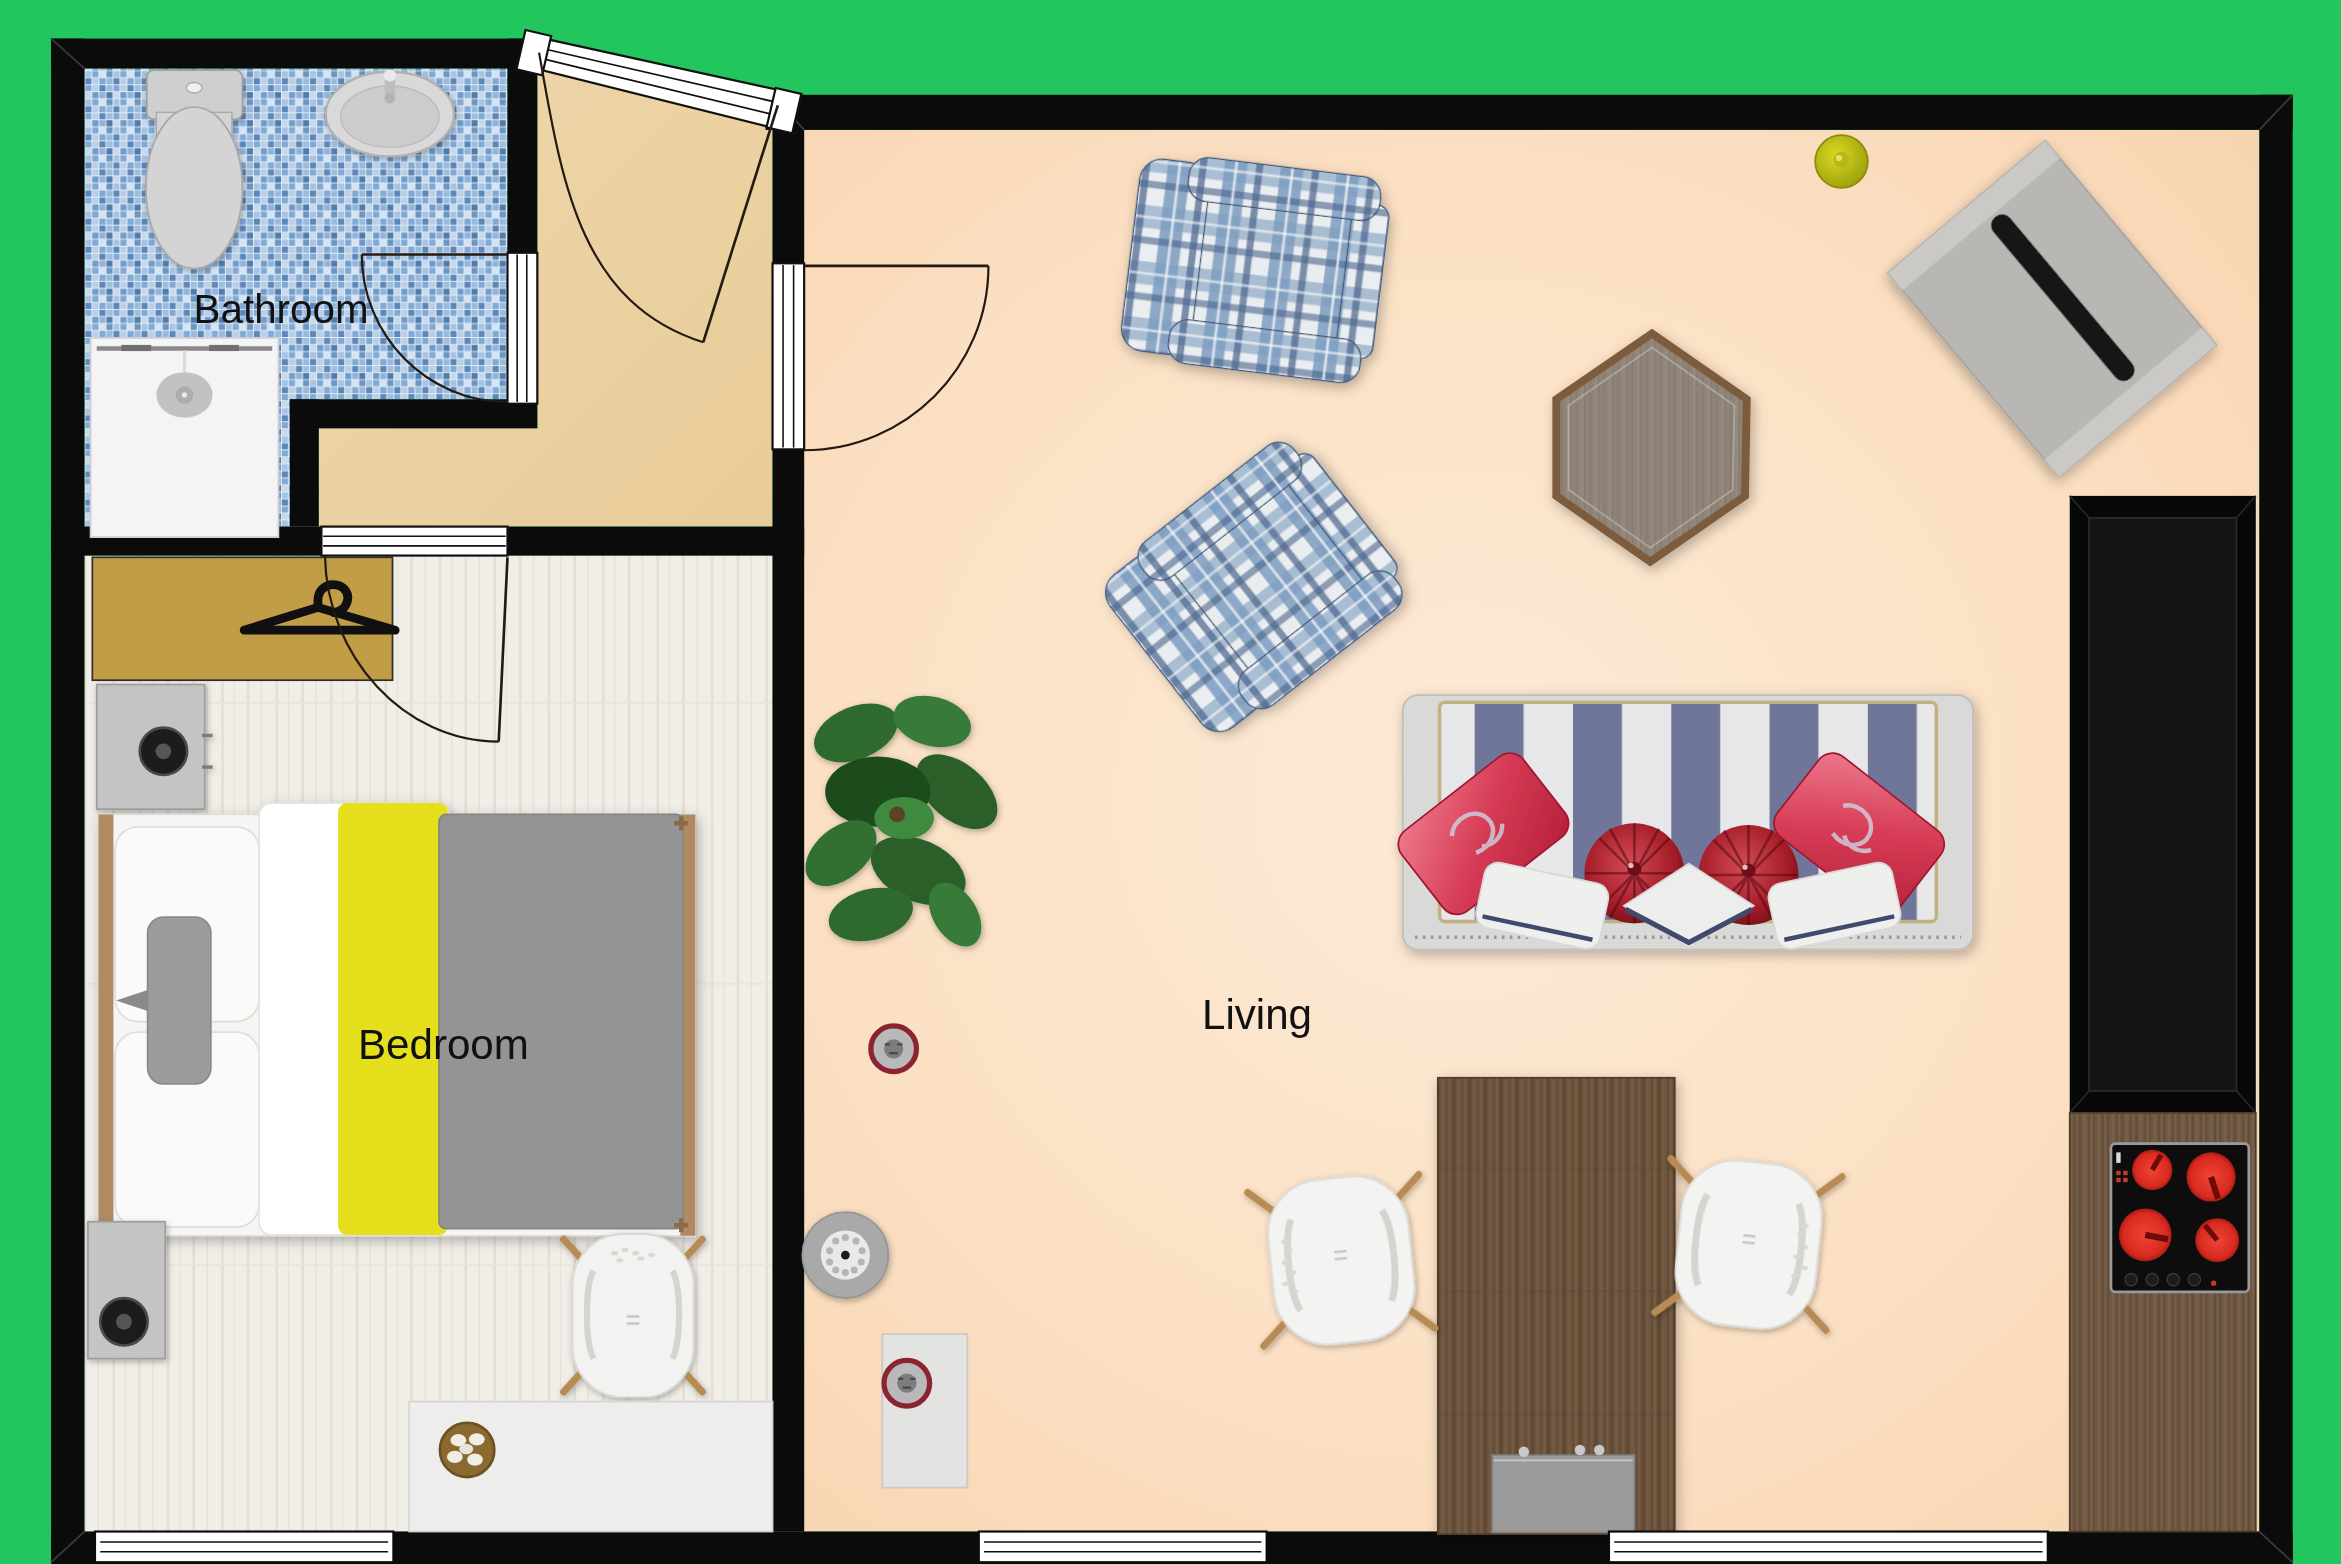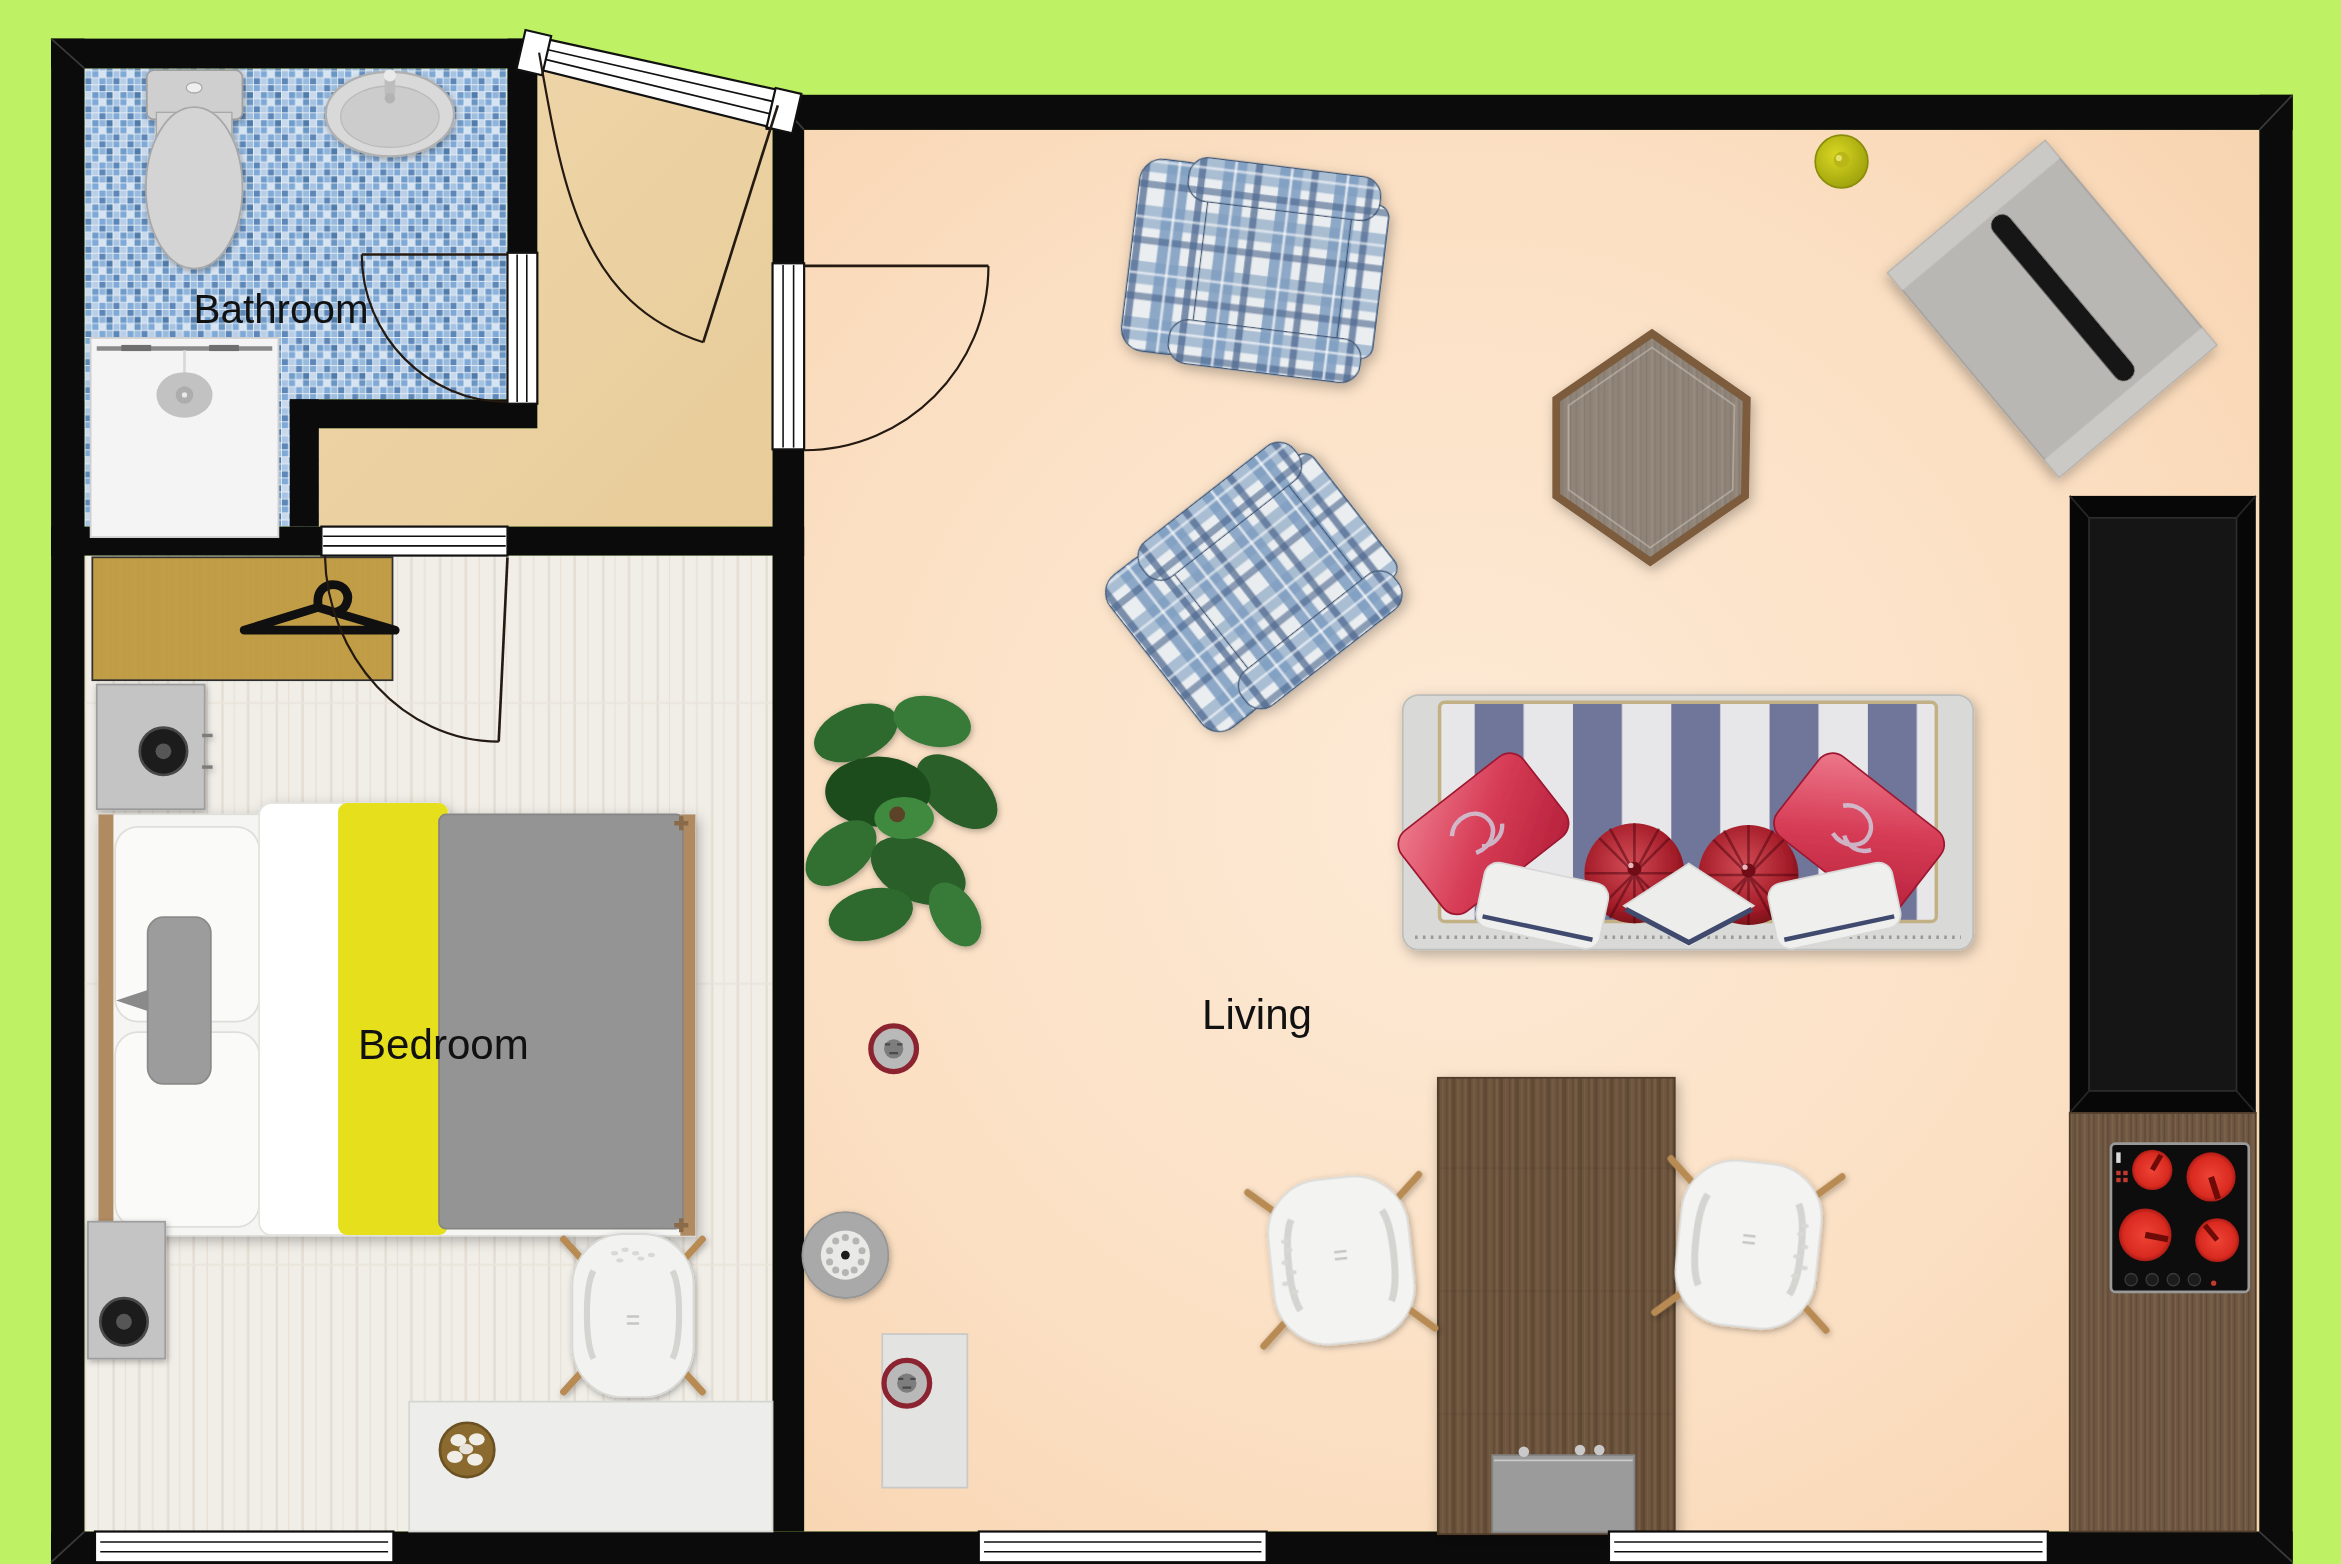--- a/index.html
+++ b/index.html
@@ -1,17 +1,17 @@
 <!DOCTYPE html>
 <html style="font-size:14px"><head>
 <meta charset="utf-8">
 <style>
   html,body{margin:0;padding:0;background:#ffffff;}
   body{width:2342px;height:1564px;font-family:"Liberation Sans",sans-serif;}
-  #stage{position:relative;width:2342px;height:1564px;background:#bef264;overflow:hidden;}
+  #stage{position:relative;width:2342px;height:1564px;background:#22c55e;overflow:hidden;}
   svg{display:block;}
   text{font-family:"Liberation Sans","DejaVu Sans",sans-serif;fill:#111;}
 </style>
 </head>
 <body>
 
 <div id="stage">
 <svg width="2342" height="1564" viewBox="0 0 2668 1782">
 <defs>
   <pattern id="tile" width="32" height="32" patternUnits="userSpaceOnUse">

